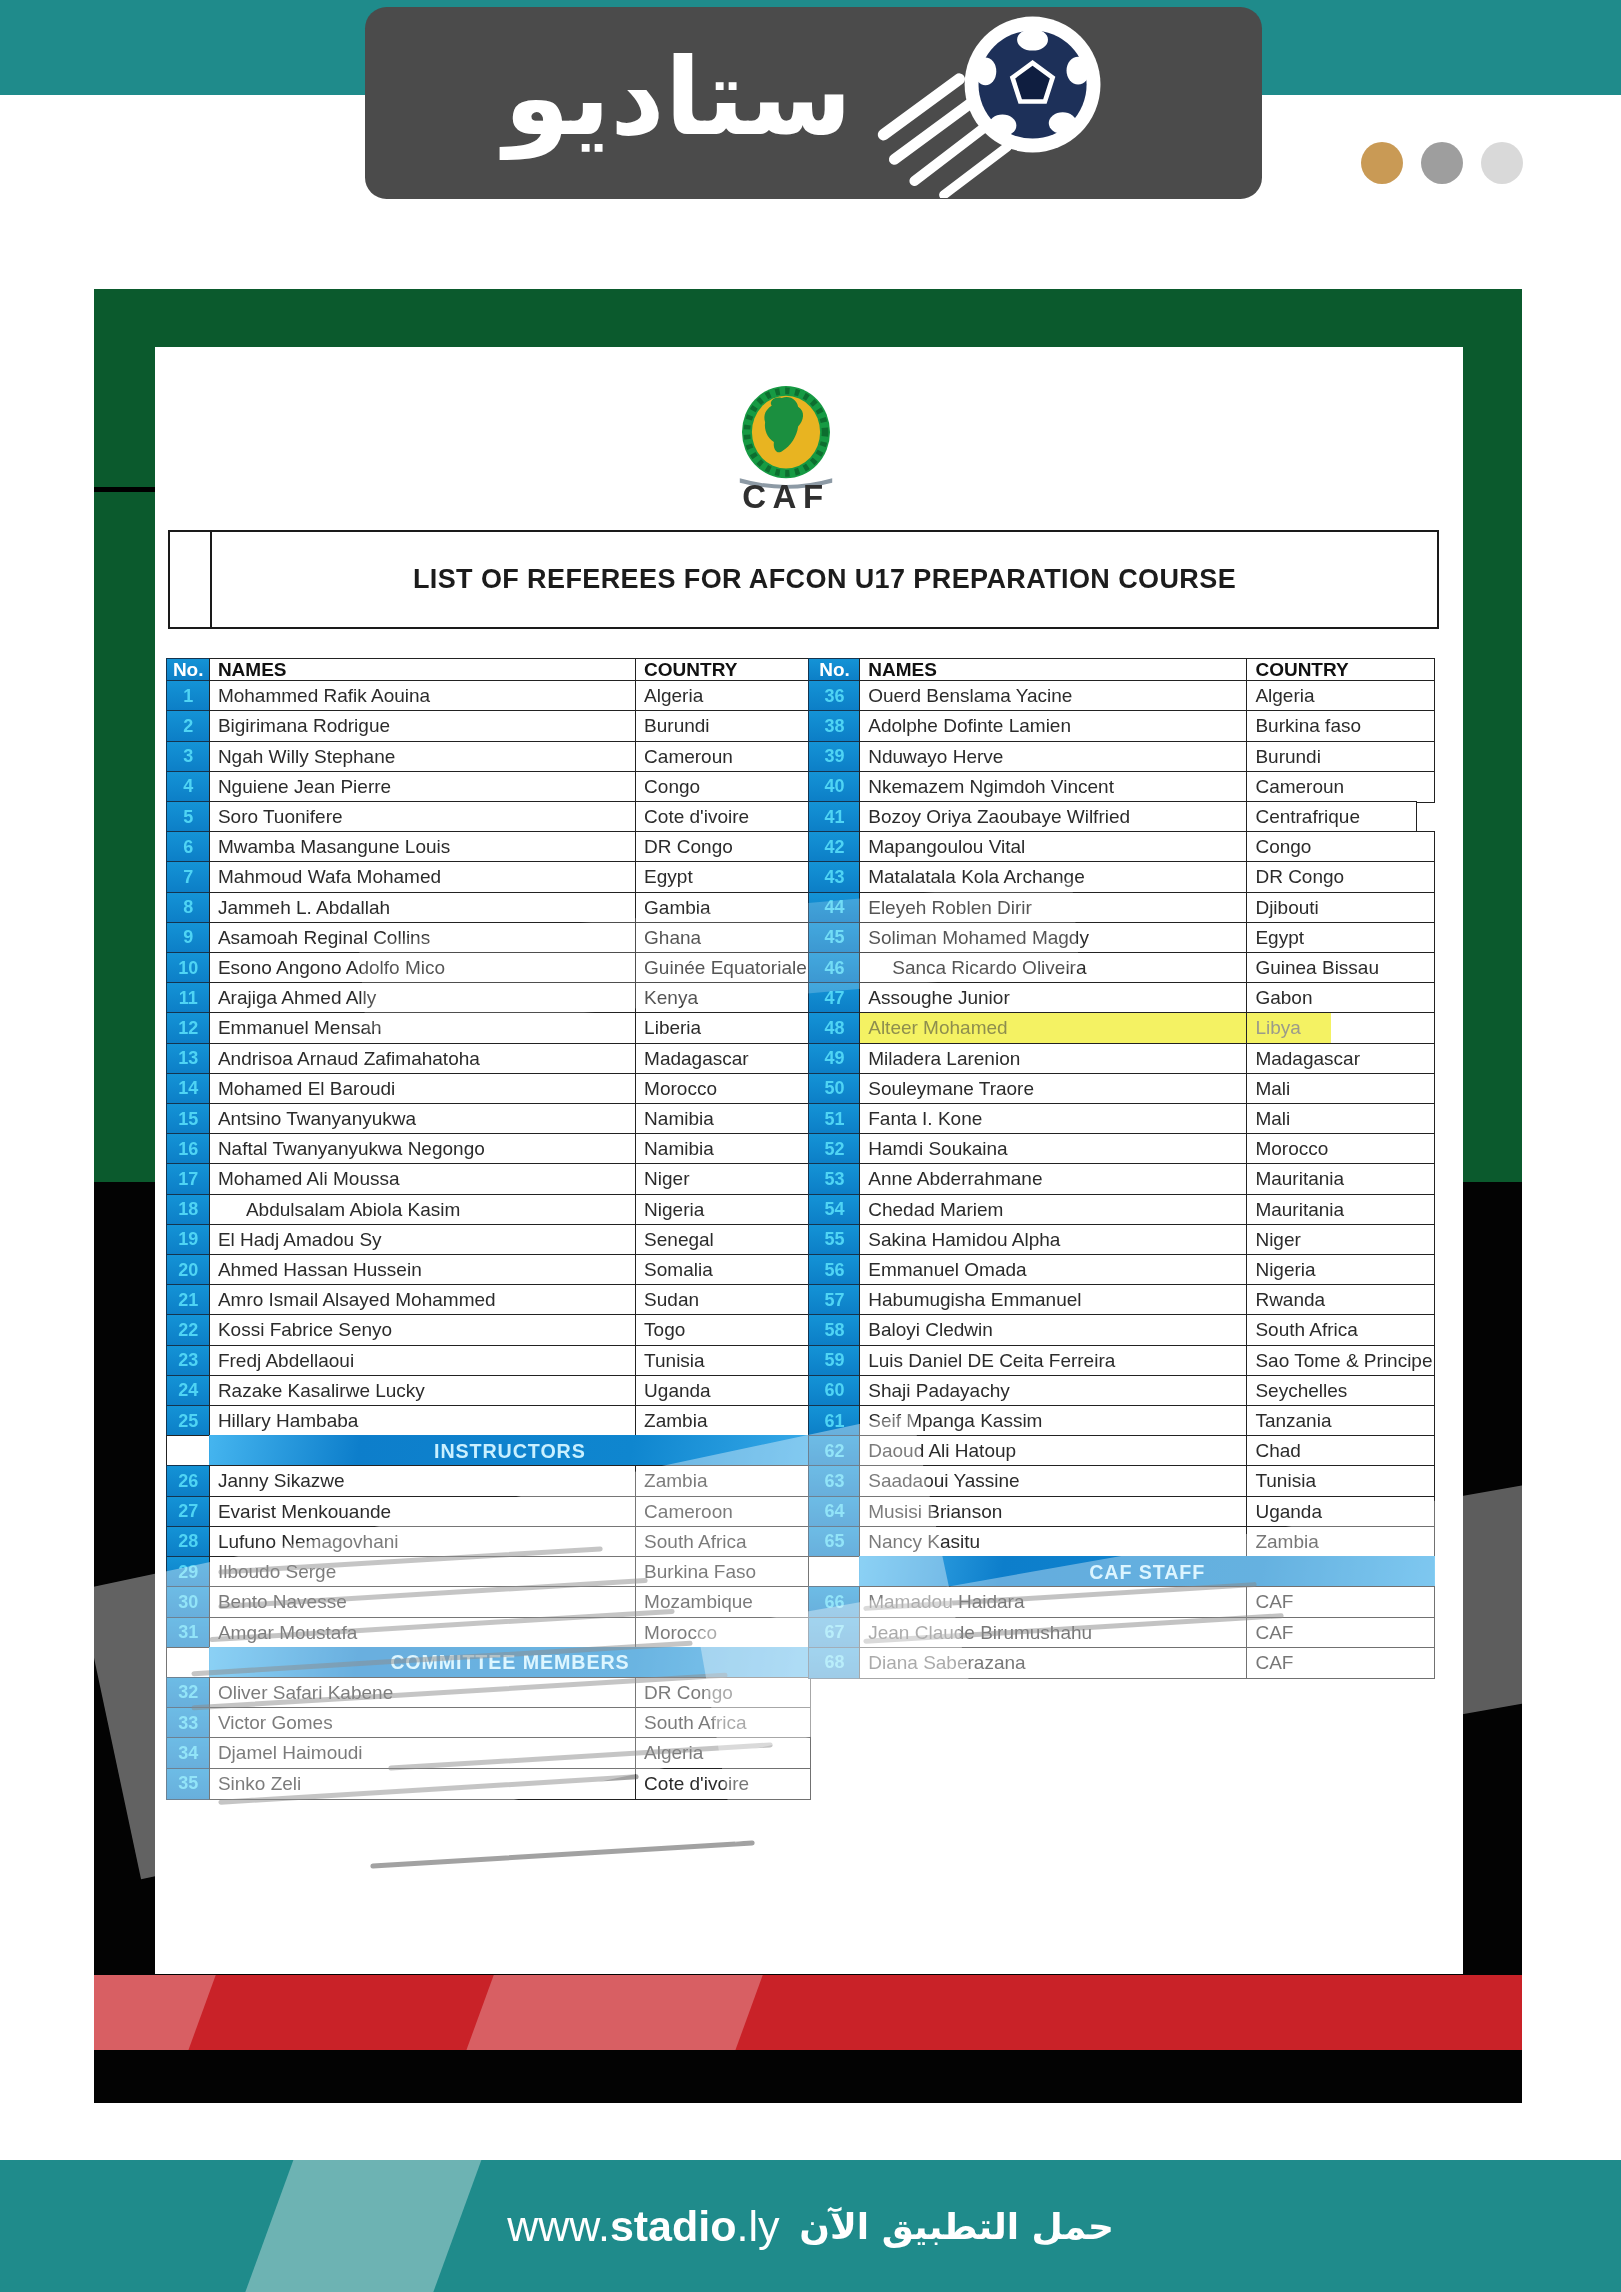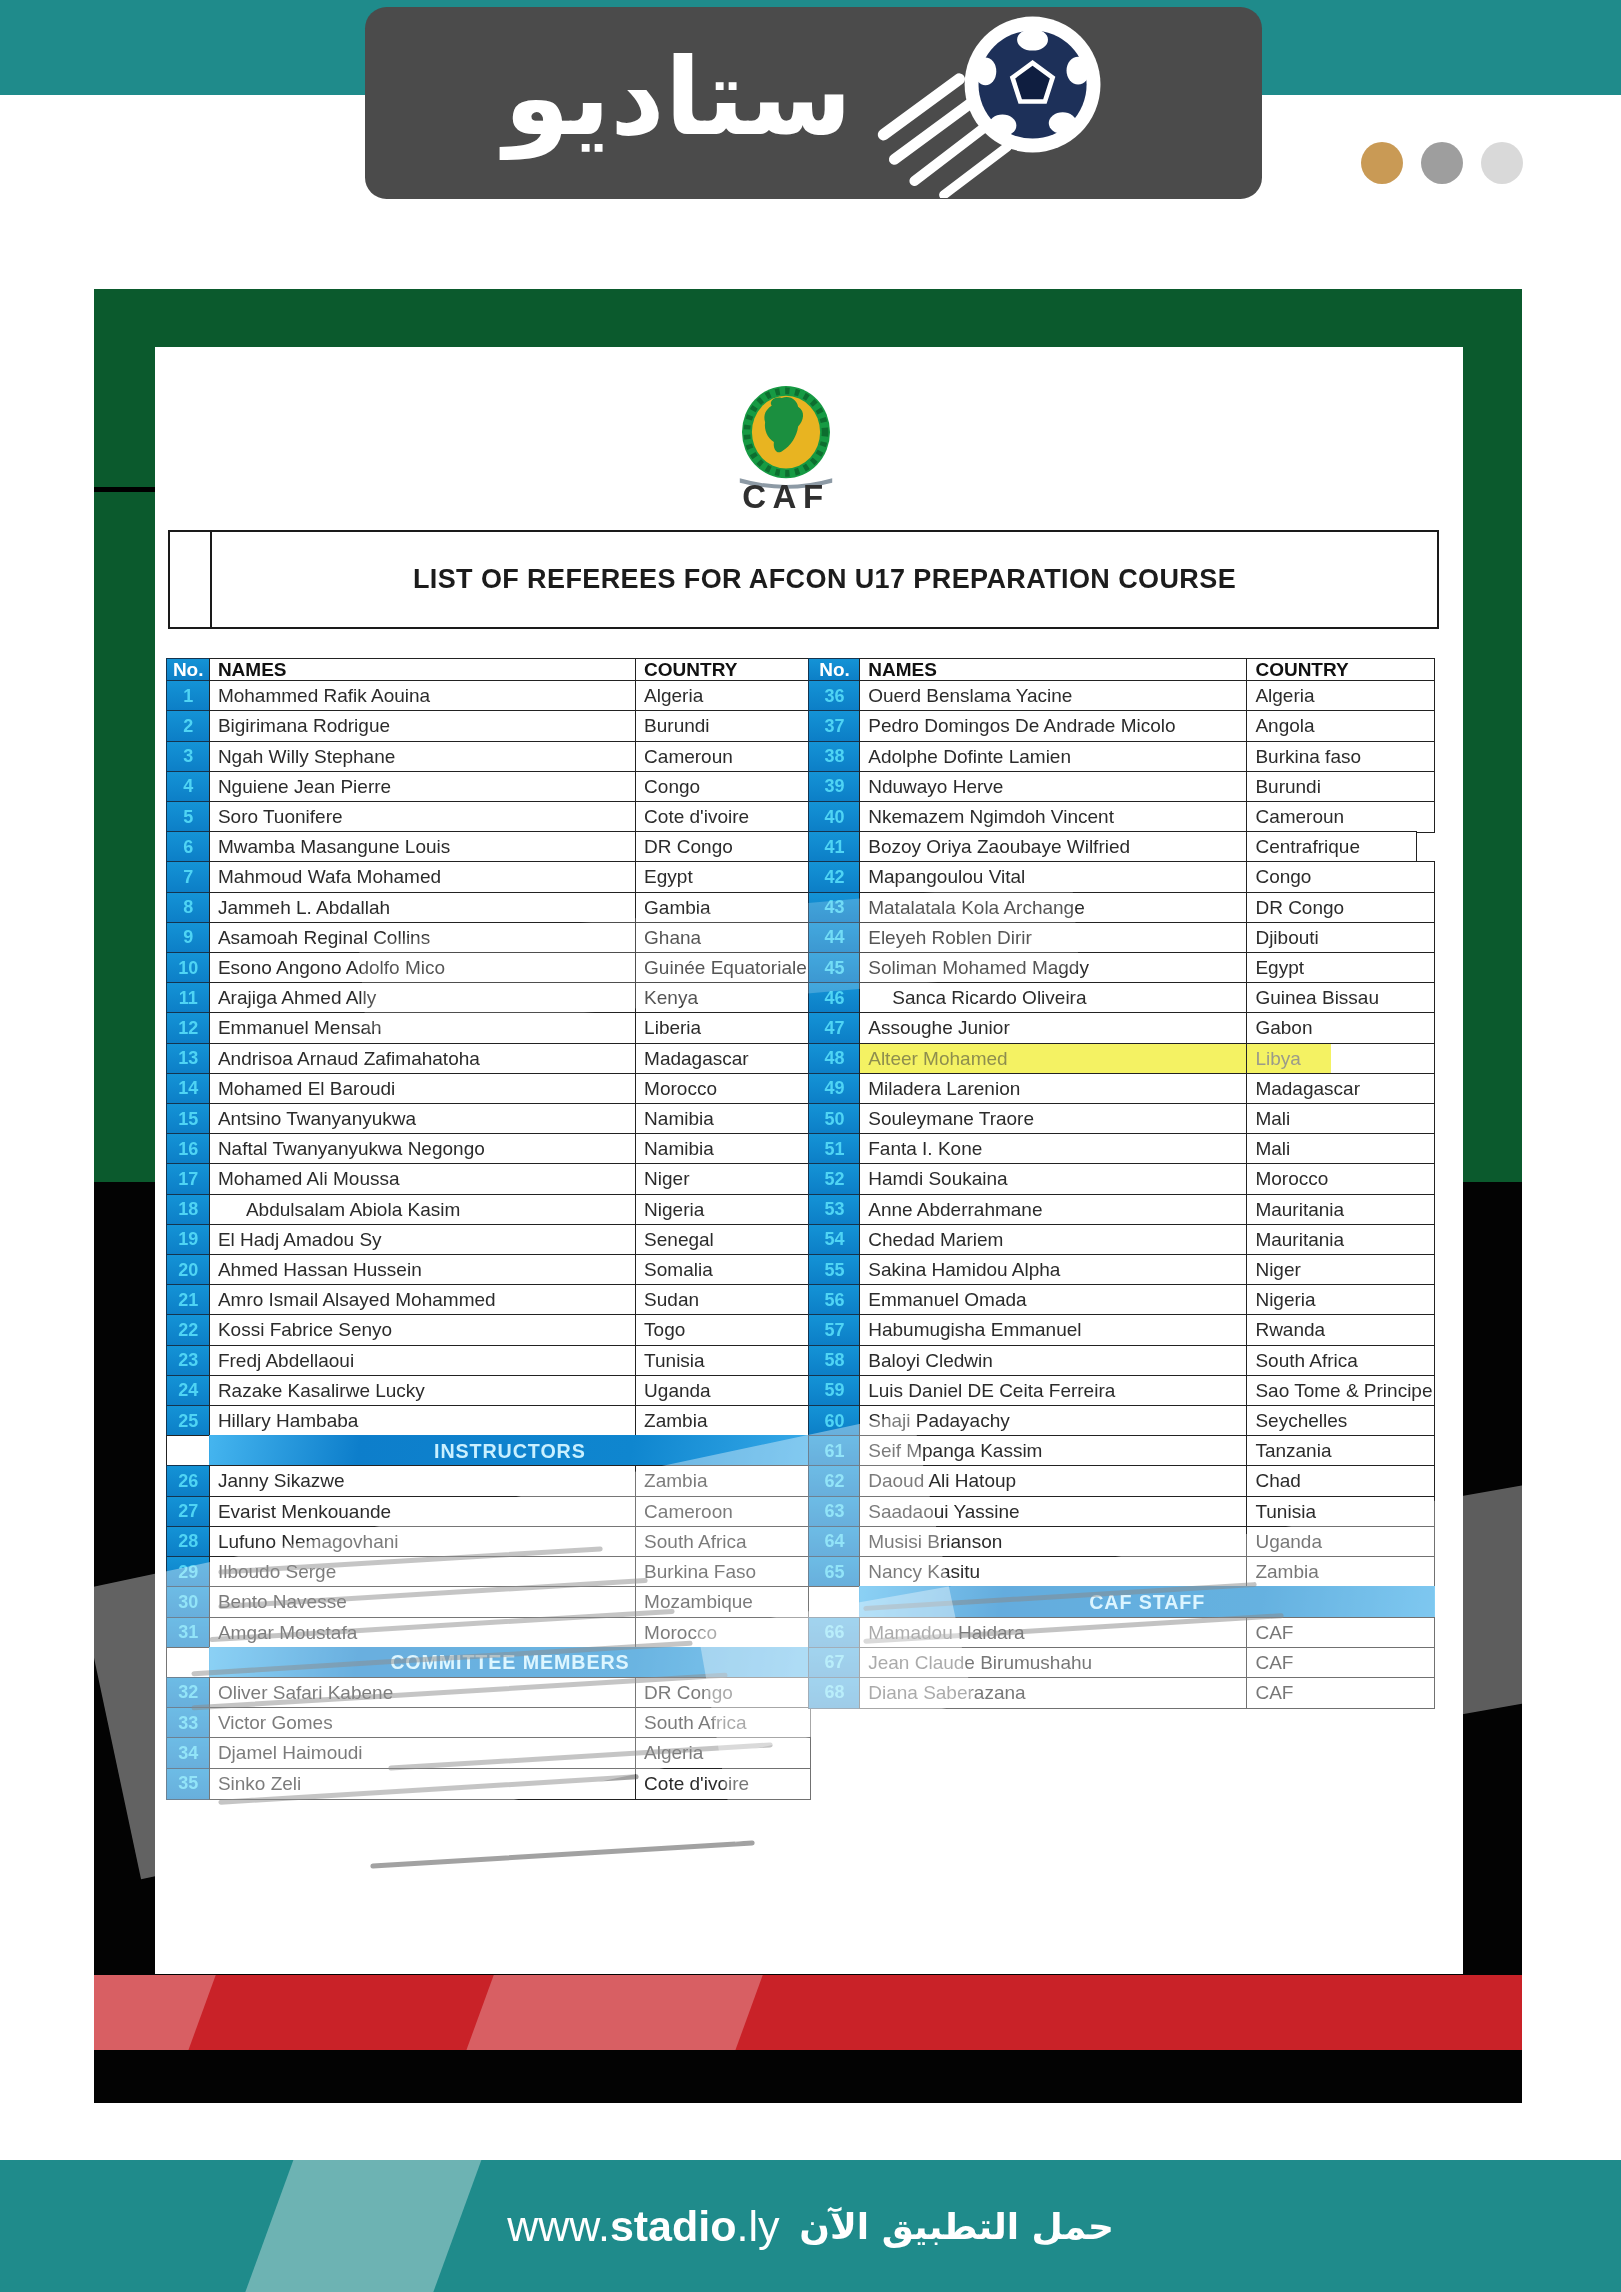--- a/index.html
+++ b/index.html
@@ -315,25 +315,20 @@
         <div class="tcell no" style="width:53px">No.</div>
         <div class="tcell" style="width:389px">NAMES</div>
         <div class="tcell" style="width:189px">COUNTRY</div>
       </div>
     <div class="trow">
           <div class="tcell no" style="width: 53px;">36</div>
           <div class="tcell name" style="width: 389px;">Ouerd Benslama Yacine</div>
           <div class="tcell country" style="width: 189px;">Algeria</div>
         </div>
         <div class="trow">
-          <div class="tcell no" style="width: 53px;">37</div>
-          <div class="tcell name" style="width: 389px;">Pedro Domingos De Andrade Micolo</div>
-          <div class="tcell country" style="width: 189px;">Angola</div>
-        </div>
-        <div class="trow">
           <div class="tcell no" style="width: 53px;">38</div>
           <div class="tcell name" style="width: 389px;">Adolphe Dofinte Lamien</div>
           <div class="tcell country" style="width: 189px;">Burkina faso</div>
         </div>
         <div class="trow">
           <div class="tcell no" style="width: 53px;">39</div>
           <div class="tcell name" style="width: 389px;">Nduwayo Herve</div>
           <div class="tcell country" style="width: 189px;">Burundi</div>
         </div>
         <div class="trow">

